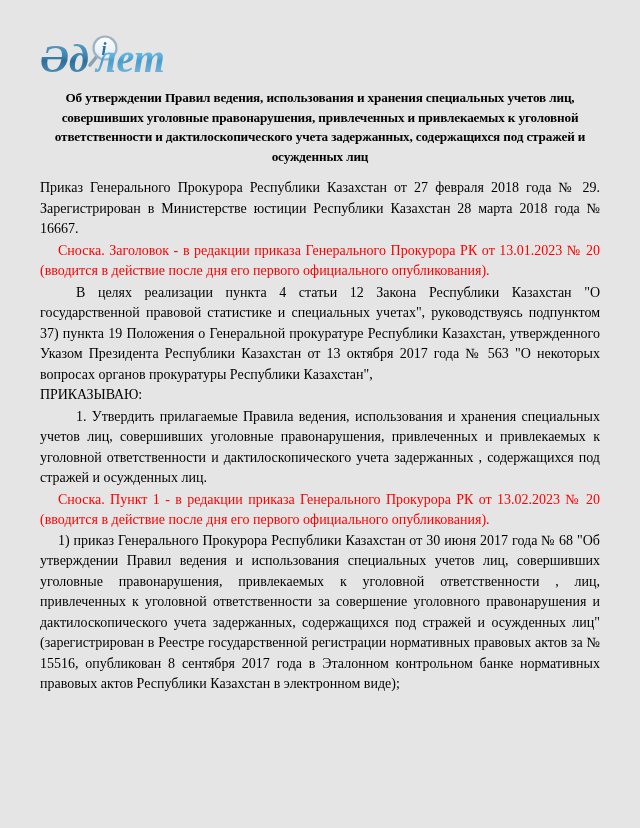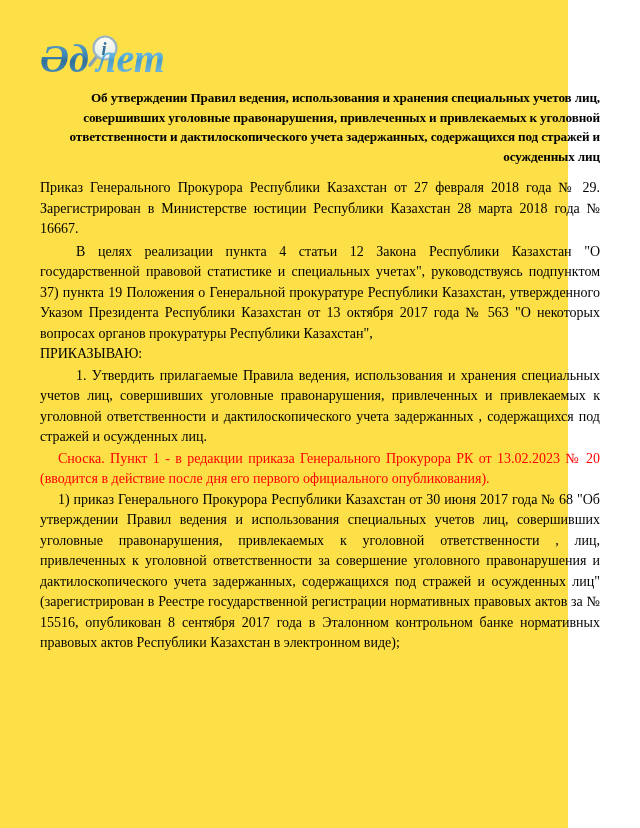--- a/index.html
+++ b/index.html
@@ -11,23 +11,23 @@
   body {
     width: 640px;
     height: 828px;
     overflow: hidden;
     font-family: "Liberation Serif", "DejaVu Serif", serif;
     color: #000000;
   }
 
   .page {
     position: relative;
-    width: 568px;
+    width: 640px;
     height: 828px;
-    background: #fde047;
+    background: #e5e5e5;
     box-sizing: border-box;
   }
 
   
   .logo-wrap {
     position: absolute;
     left: 40px;
     top: 32px;
     height: 52px;
     display: flex;
@@ -40,21 +40,21 @@
     position: absolute;
     left: 40px;
     top: 88px;
     width: 560px;
   }
 
   .doc-title {
     font-weight: bold;
     font-size: 13.2px;
     line-height: 19.5px;
-    text-align: right;
+    text-align: center;
     margin: 0 0 12px 0;
     letter-spacing: -0.15px;
     color: #000;
   }
 
   p.para {
     margin: 0;
     font-size: 14px;
     line-height: 20.5px;
     text-align: justify;
@@ -117,20 +117,21 @@
   </div>
 
   <div class="doc">
 
     <div class="doc-title">Об утверждении Правил ведения, использования и хранения специальных учетов лиц, совершивших уголовные правонарушения, привлеченных и привлекаемых к уголовной ответственности и дактилоскопического учета задержанных, содержащихся под стражей и осужденных лиц</div>
 
     <p class="para noindent">Приказ Генерального Прокурора Республики Казахстан от 27 февраля 2018 года № 29. Зарегистрирован в Министерстве юстиции Республики Казахстан 28 марта 2018 года № 16667.</p>
 
     <div class="gap-sm"></div>
 
+    <p class="para note indent-sm">Сноска. Заголовок - в редакции приказа Генерального Прокурора РК от 13.01.2023 № 20 (вводится в действие после дня его первого официального опубликования).</p>
 
     <div class="gap-sm"></div>
 
     <p class="para indent">В целях реализации пункта 4 статьи 12 Закона Республики Казахстан "О государственной правовой статистике и специальных учетах", руководствуясь подпунктом 37) пункта 19 Положения о Генеральной прокуратуре Республики Казахстан, утвержденного Указом Президента Республики Казахстан от 13 октября 2017 года № 563 "О некоторых вопросах органов прокуратуры Республики Казахстан",</p>
 
     <p class="para order-kw">ПРИКАЗЫВАЮ:</p>
 
 
     <div class="gap-sm"></div>
 

